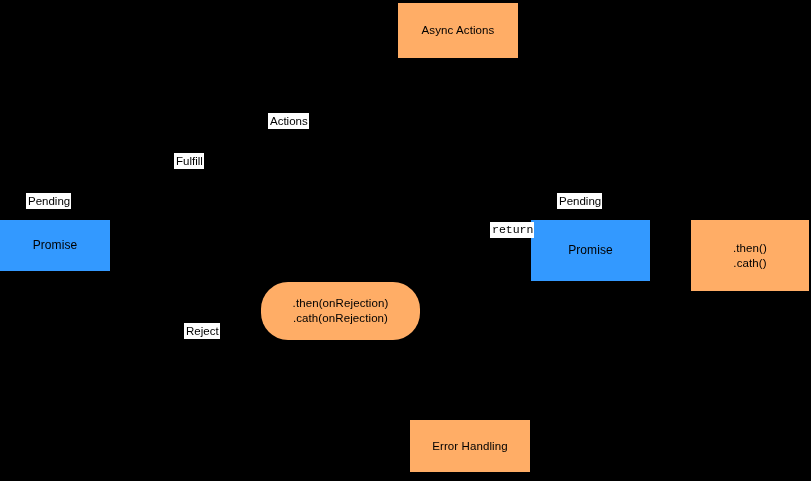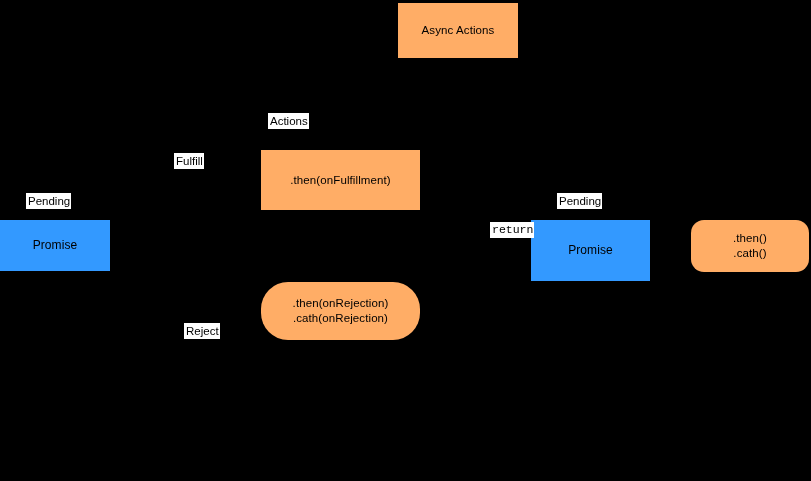--- a/index.html
+++ b/index.html
@@ -71,42 +71,42 @@
         <path d="M 420 311 L 490 311 L 490 260 L 531 260" class="edge-path" stroke="#000000"></path>
         <path d="M 650 250 L 691 250" class="edge-path" stroke="#000000"></path>
         <path d="M 340 340 L 340 446 L 410 446" class="edge-path" stroke="#000000"></path>
       </g>
   </svg>
 
   <div class="node node-orange" style="left:398px; top:3px; width:120px; height:55px;">
     <span class="node-line">Async Actions</span>
   </div>
 
-  <div class="node node-orange" style="left:261px; top:150px; width:159px; height:60px;">
-    <span class="node-line">.then(onFulfillment)</span>
-  </div>
 
   <div class="node node-blue" style="left:0px; top:220px; width:110px; height:51px;">
     <span class="node-line">Promise</span>
   </div>
 
   <div class="node node-orange" style="left:261px; top:282px; width:159px; height:58px;border-radius:27px;">
     <span class="node-line">.then(onRejection)</span>
     <span class="node-line">.cath(onRejection)</span>
   </div>
 
   <div class="node node-blue" style="left:531px; top:220px; width:119px; height:61px;">
     <span class="node-line">Promise</span>
   </div>
 
-  <div class="node node-orange" style="left:691px; top:220px; width:118px; height:52px;border-radius:13px;">
+  <div class="node node-orange" style="left:691px; top:220px; width:118px; height:71px;">
     <span class="node-line">.then()</span>
     <span class="node-line">.cath()</span>
   </div>
 
+  <div class="node node-orange" style="left:410px; top:420px; width:120px; height:52px;">
+    <span class="node-line">Error Handling</span>
+  </div>
 
   <div class="edge-label" style="left:268px; top:113px;">Actions</div>
   <div class="edge-label" style="left:174px; top:153px;">Fulfill</div>
   <div class="edge-label" style="left:26px; top:193px;">Pending</div>
   <div class="edge-label" style="left:557px; top:193px;">Pending</div>
   <div class="edge-label" style="left:490px; top:222px;font-family:Liberation Mono, monospace;">return</div>
   <div class="edge-label" style="left:184px; top:323px;">Reject</div>
 
 </div>
 

